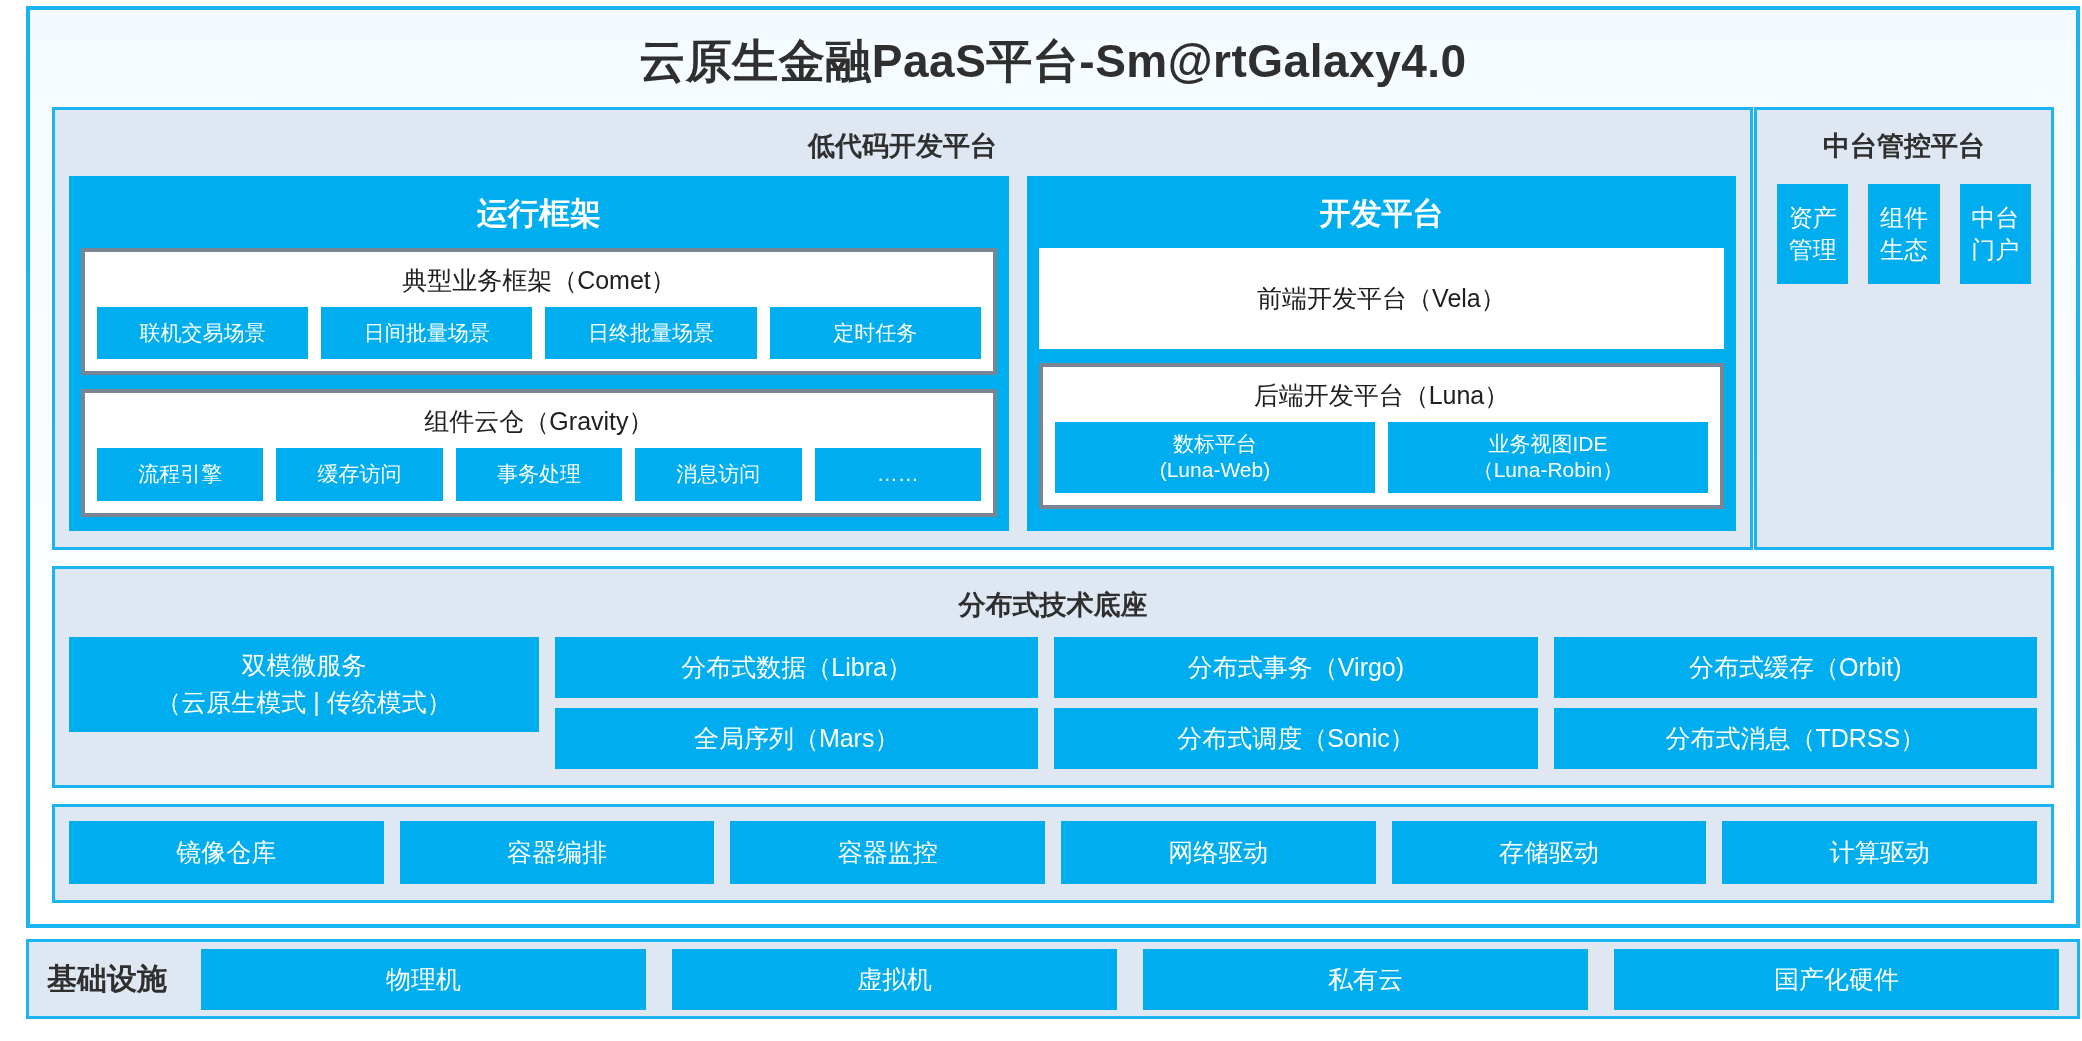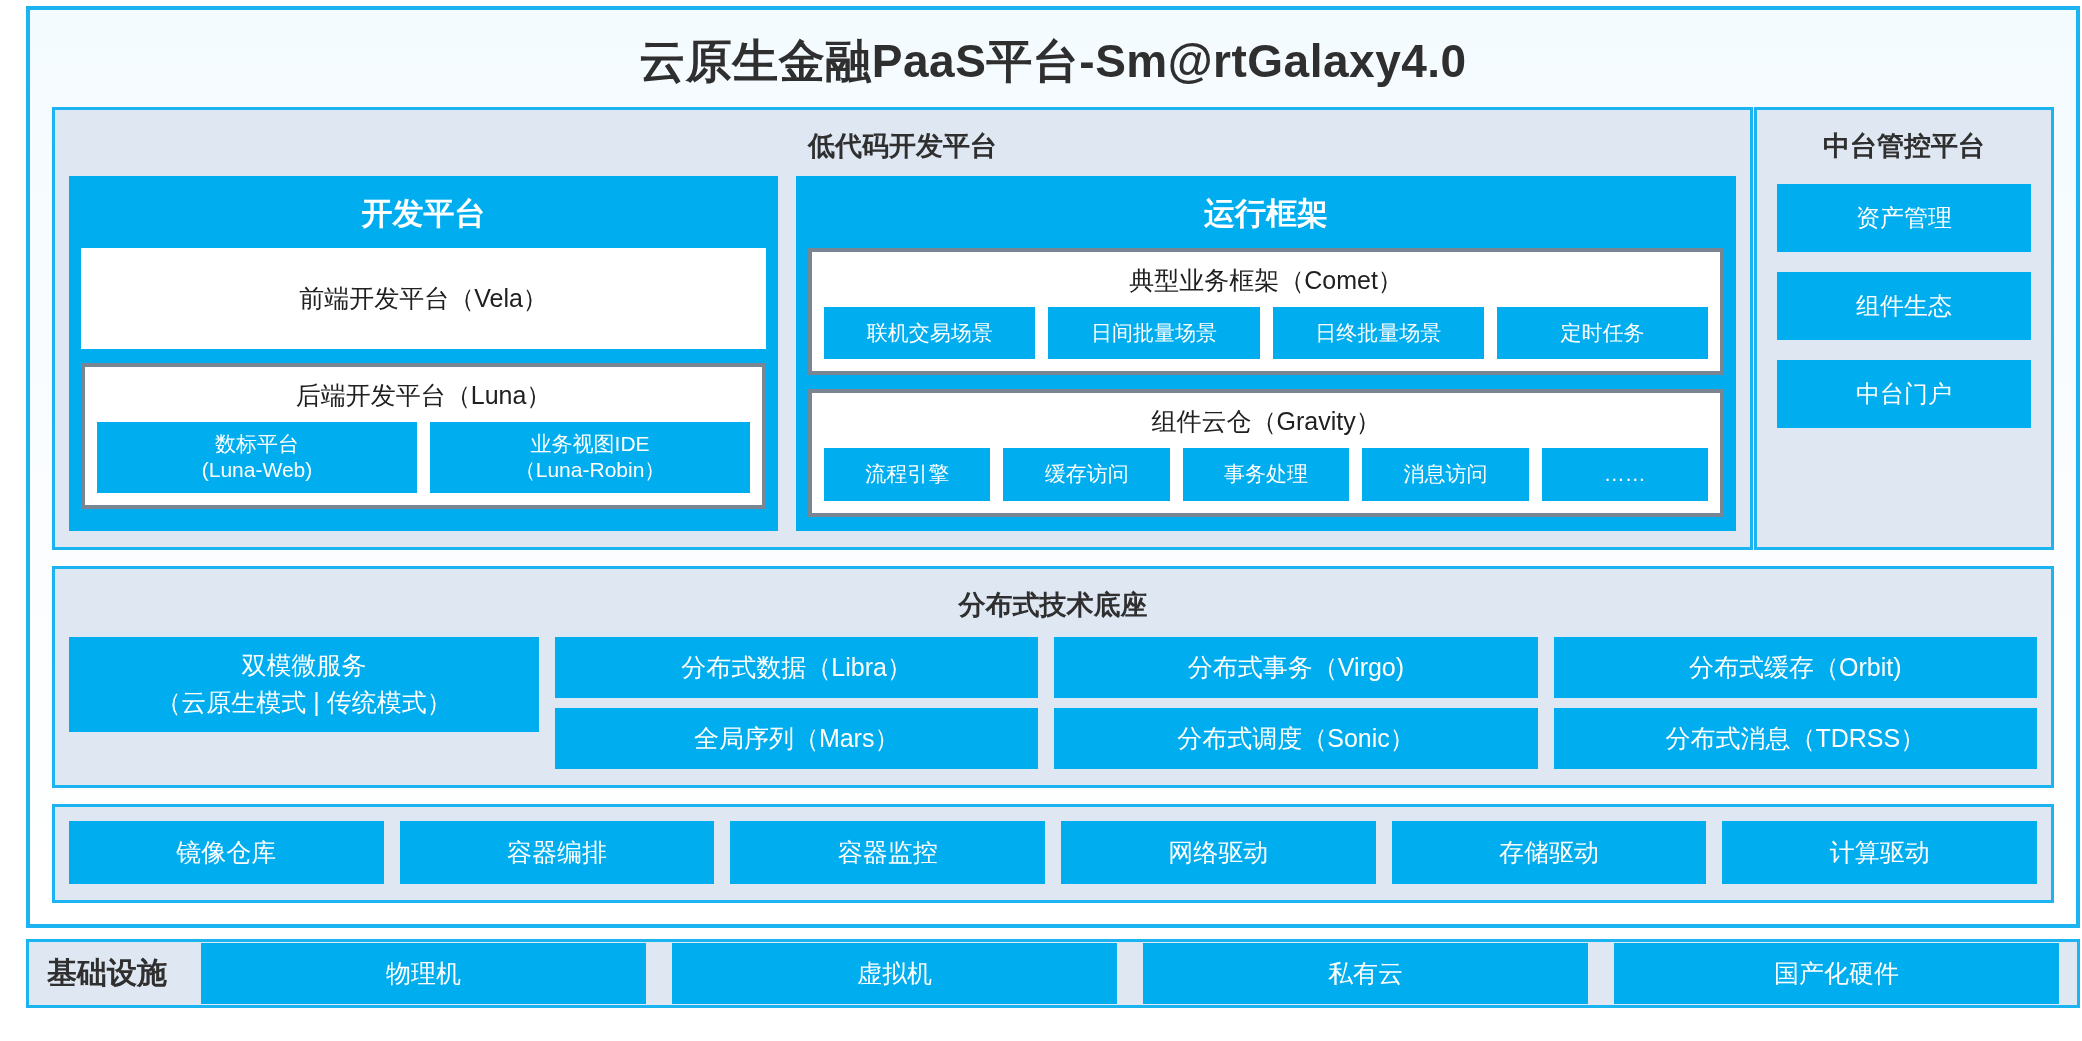--- a/index.html
+++ b/index.html
@@ -107,21 +107,21 @@
   .devplat .white-card + .white-card{margin-top:14px;}
 
   .vela{
     font-size:25px;text-align:center;color:#202020;
     padding:20px 10px;
   }
 
   
   .midplat{flex:0 0 300px;}
   .midplat .panel-title{font-size:27px;padding-bottom:16px;}
-  .midplat-list{display:flex;flex-direction:column;gap:20px;padding:4px 6px 0 6px;}
+  .midplat-list{display:flex;flex-direction:row;gap:20px;padding:4px 6px 0 6px;}
   .mid-item{
     background:var(--blue);color:#fff;
     font-size:24px;text-align:center;
     padding:18px 6px;
   }
 
   
   .row-mid{margin-top:16px;}
   .base-body{display:flex;gap:16px;align-items:flex-start;padding-top:2px;}
   .base-left{
@@ -148,21 +148,21 @@
     padding:15px 4px;white-space:nowrap;
   }
 
   
   .infra{
     margin-top:11px;
     border:3px solid var(--blue-border);
     background:var(--panel-bg);
     padding:14px 18px;
     display:flex;align-items:center;gap:26px;
-    height:69px;
+    height:80px;
   }
   .infra-label{
     font-size:30px;font-weight:700;color:#2F2F2F;
     white-space:nowrap;padding-right:8px;
   }
   .infra-cells{display:flex;flex:1 1 auto;gap:26px;}
   .infra-cell{
     flex:1 1 0;
     background:var(--blue);color:#fff;
     font-size:25px;text-align:center;
@@ -177,20 +177,45 @@
   <div class="main-frame">
 
     <div class="main-title">云原生金融PaaS平台-Sm@rtGalaxy4.0</div>
 
     <div class="row-top">
 
       <div class="panel lowcode">
         <div class="panel-title">低代码开发平台</div>
 
         <div class="lowcode-body">
+
+          <div class="blue-box runtime">
+            <div class="blue-box-title">运行框架</div>
+
+            <div class="white-card">
+              <div class="white-card-title">典型业务框架（Comet）</div>
+              <div class="chip-row">
+                <div class="chip">联机交易场景</div>
+                <div class="chip">日间批量场景</div>
+                <div class="chip">日终批量场景</div>
+                <div class="chip">定时任务</div>
+              </div>
+            </div>
+
+            <div class="white-card">
+              <div class="white-card-title">组件云仓（Gravity）</div>
+              <div class="chip-row">
+                <div class="chip">流程引擎</div>
+                <div class="chip">缓存访问</div>
+                <div class="chip">事务处理</div>
+                <div class="chip">消息访问</div>
+                <div class="chip">……</div>
+              </div>
+            </div>
+          </div>
 
           <div class="blue-box devplat">
             <div class="blue-box-title">开发平台</div>
 
             <div class="white-card plain">
               <div class="vela">前端开发平台（Vela）</div>
             </div>
 
             <div class="white-card">
               <div class="white-card-title">后端开发平台（Luna）</div>
@@ -200,45 +225,20 @@
                   <span>(Luna-Web)</span>
                 </div>
                 <div class="chip two-line">
                   <span>业务视图IDE</span><br>
                   <span>（Luna-Robin）</span>
                 </div>
               </div>
             </div>
           </div>
 
-          <div class="blue-box runtime">
-            <div class="blue-box-title">运行框架</div>
-
-            <div class="white-card">
-              <div class="white-card-title">典型业务框架（Comet）</div>
-              <div class="chip-row">
-                <div class="chip">联机交易场景</div>
-                <div class="chip">日间批量场景</div>
-                <div class="chip">日终批量场景</div>
-                <div class="chip">定时任务</div>
-              </div>
-            </div>
-
-            <div class="white-card">
-              <div class="white-card-title">组件云仓（Gravity）</div>
-              <div class="chip-row">
-                <div class="chip">流程引擎</div>
-                <div class="chip">缓存访问</div>
-                <div class="chip">事务处理</div>
-                <div class="chip">消息访问</div>
-                <div class="chip">……</div>
-              </div>
-            </div>
-          </div>
-
         </div>
       </div>
 
       <div class="panel midplat">
         <div class="panel-title">中台管控平台</div>
         <div class="midplat-list">
           <div class="mid-item">资产管理</div>
           <div class="mid-item">组件生态</div>
           <div class="mid-item">中台门户</div>
         </div>

